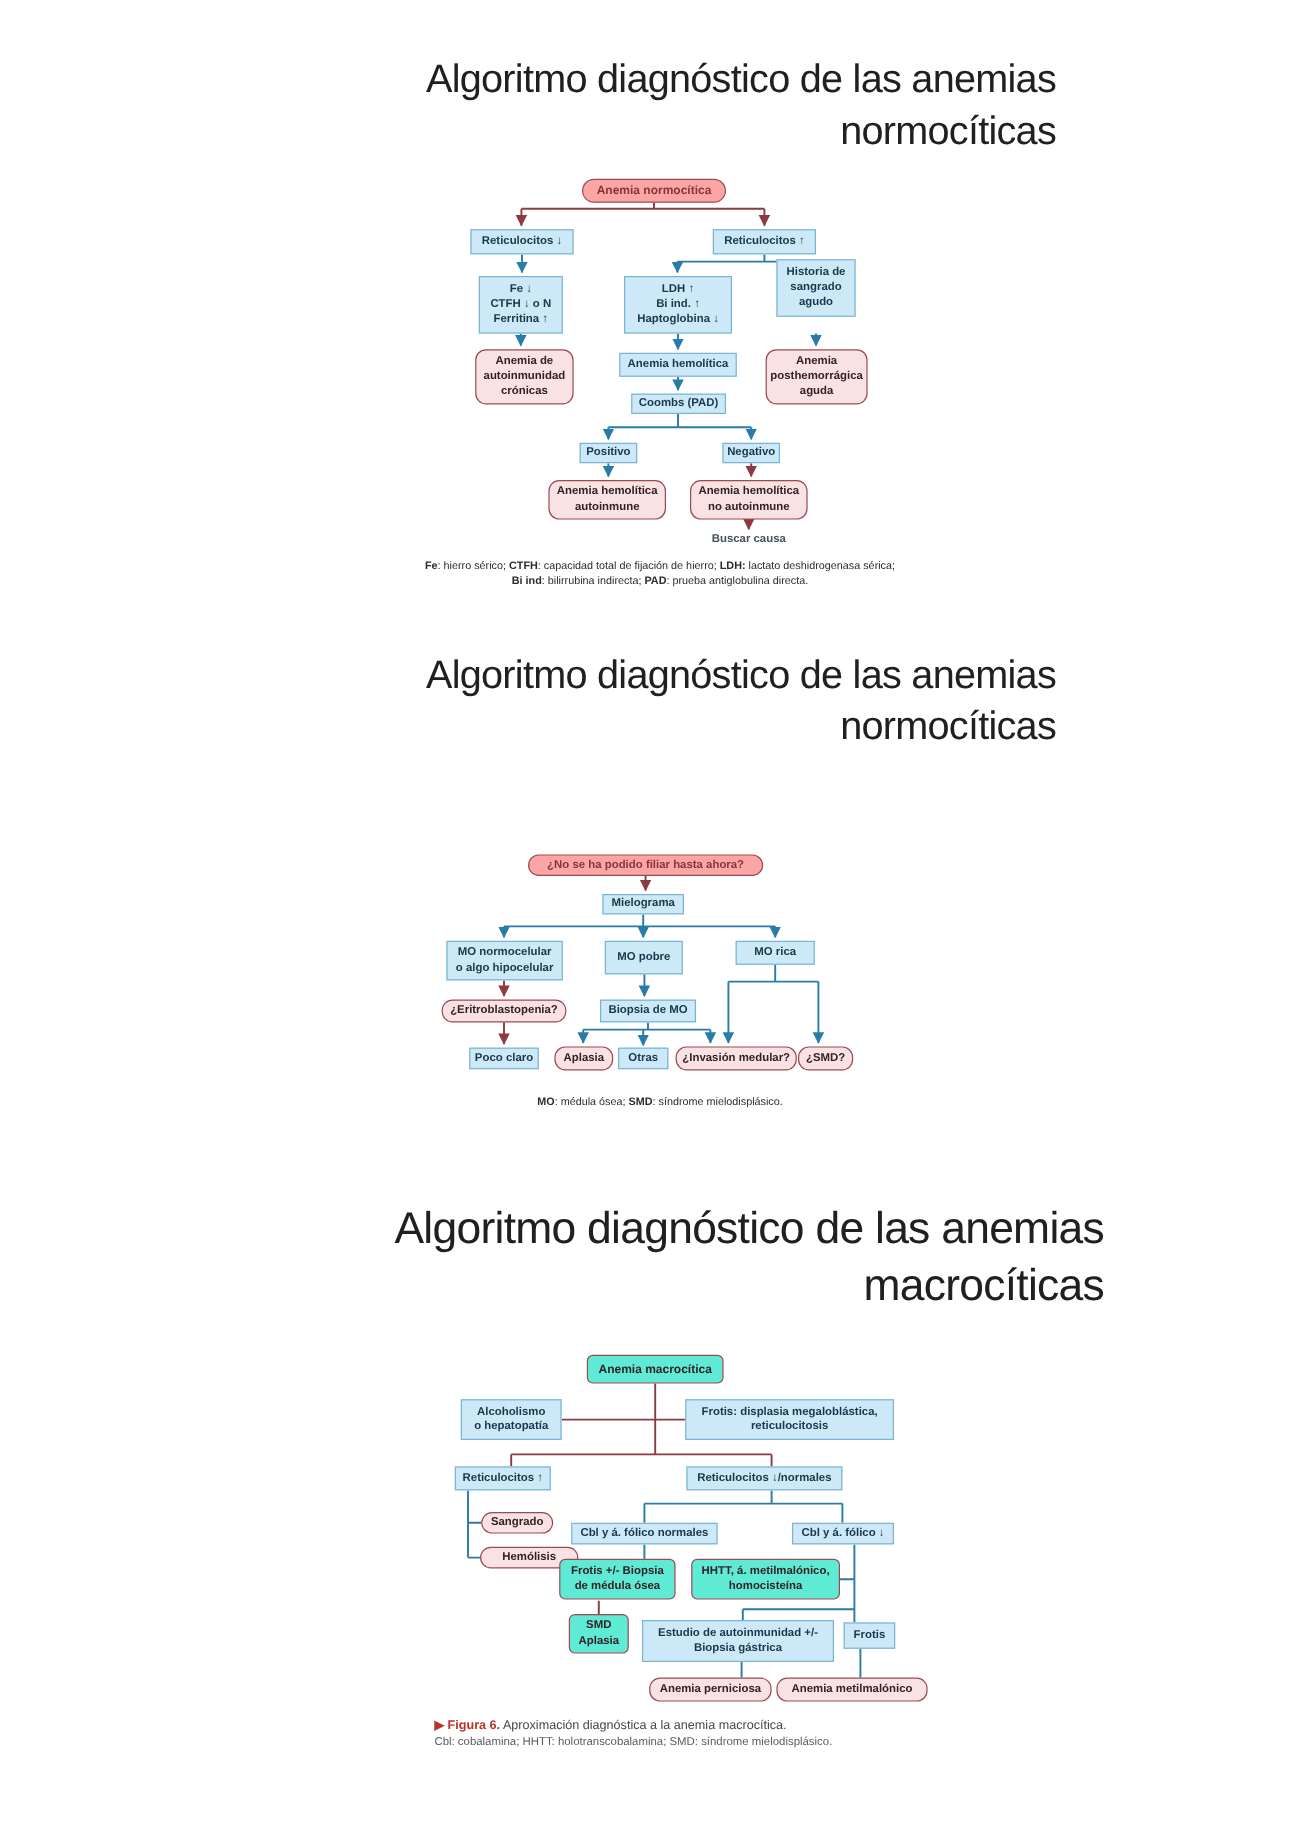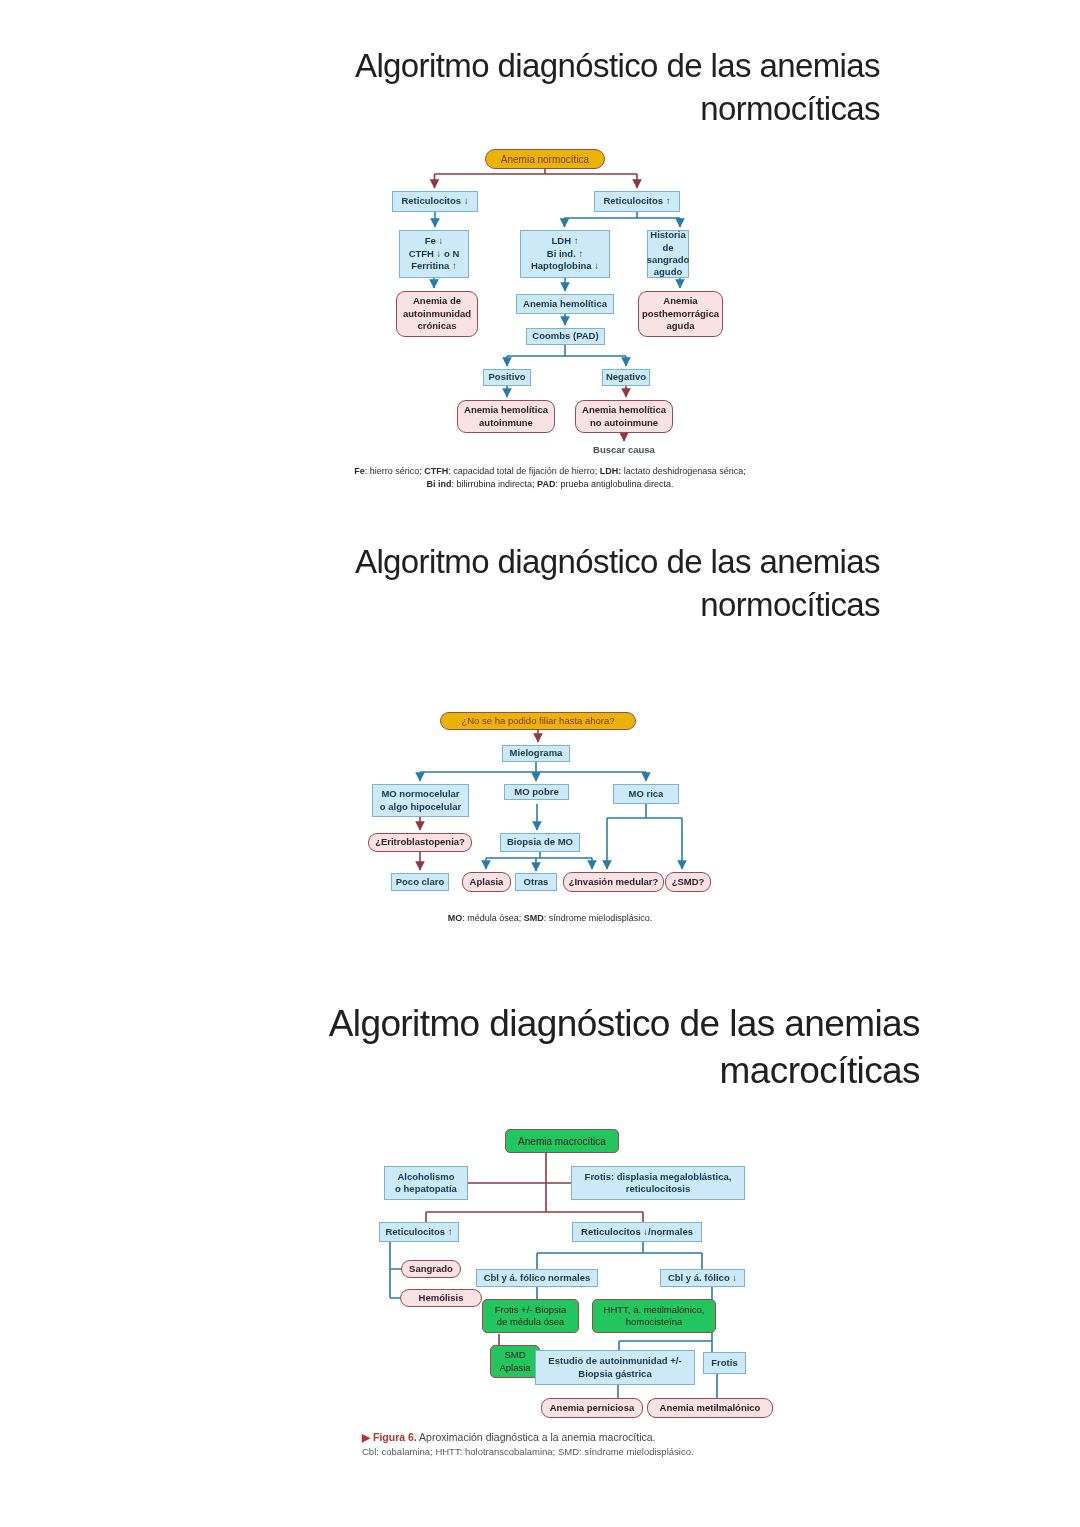--- a/index.html
+++ b/index.html
@@ -18,22 +18,22 @@
   #fig2 { left:330px; top:700px;  width:440px; height:240px; }
   #fig3 { left:360px; top:1120px; width:430px; height:345px; }
   .fig svg { position:absolute; left:0; top:0; }
 
   .node { position:absolute; box-sizing:border-box; display:flex;
           align-items:center; justify-content:center; text-align:center;
           white-space:pre-line; font-size:9.5px; line-height:1.3;
           padding:1px 2px; }
   .blue    { background:#cde8f6; border:1px solid #79b4d6; color:#16394f; font-weight:600; }
   .pinkr   { background:#f9e2e3; border:1.5px solid #9c4a52; border-radius:9px; color:#332126; font-weight:700; }
-  .pinkbox { background:#22c55e; border:1.5px solid #9c4a52; border-radius:5px; color:#332126; font-weight:400;margin-left:16px; }
-  .oval    { background:#eab308; border:1.5px solid #9c4a52; border-radius:999px; color:#8a333d; font-weight:400;text-align:right; }
+  .pinkbox { background:#5eead4; border:1.5px solid #9c4a52; border-radius:5px; color:#332126; font-weight:700; }
+  .oval    { background:#fca5a5; border:1.5px solid #9c4a52; border-radius:999px; color:#8a333d; font-weight:700;text-align:right; }
   .plain   { color:#44525c; font-weight:600; }
   .bold    { font-weight:700; }
 
   .fn  { position:absolute; left:0; width:100%; text-align:center;
          font-size:9px; line-height:1.45; color:#2b2b2b; }
   .fn .b { font-weight:700;margin-top:24px; }
   .cap { position:absolute; font-size:10.5px; color:#474747; }
   .cap .figlabel { color:#b5342e; font-weight:700; }
   .cap2 { font-size:9.5px; color:#5a5a5a; }
 </style>
@@ -80,21 +80,21 @@
     </svg>
     <div class="node oval" style="left:155px;top:9px;width:120px;height:20px;font-size:10px">Anemia normocítica</div>
     <div class="node blue" style="left:62px;top:51px;width:86px;height:21px">Reticulocitos ↓</div>
     <div class="node blue" style="left:264px;top:51px;width:86px;height:21px">Reticulocitos ↑</div>
     <div class="node blue" style="left:69px;top:90px;width:70px;height:48px">Fe ↓
 CTFH ↓ o N
 Ferritina ↑</div>
     <div class="node blue" style="left:190px;top:90px;width:90px;height:48px">LDH ↑
 Bi ind. ↑
 Haptoglobina ↓</div>
-    <div class="node blue" style="left:317px;top:90px;width:42px;height:48px">Historia de
+    <div class="node blue" style="left:317px;top:76px;width:66px;height:48px">Historia de
 sangrado
 agudo</div>
     <div class="node pinkr" style="left:66px;top:151px;width:82px;height:46px">Anemia de
 autoinmunidad
 crónicas</div>
     <div class="node blue bold" style="left:186px;top:154px;width:98px;height:20px">Anemia hemolítica</div>
     <div class="node pinkr" style="left:308px;top:151px;width:85px;height:46px">Anemia
 posthemorrágica
 aguda</div>
     <div class="node blue" style="left:196px;top:188px;width:79px;height:17px">Coombs (PAD)</div>
@@ -136,21 +136,21 @@
         <line x1="262" y1="158" x2="262" y2="169" marker-end="url(#tea2)"></line>
         <path d="M316,104V118 M277,118H352"></path>
         <line x1="277" y1="118" x2="277" y2="169" marker-end="url(#tea2)"></line>
         <line x1="352" y1="118" x2="352" y2="169" marker-end="url(#tea2)"></line>
       </g>
     </svg>
     <div class="node oval" style="left:110px;top:12px;width:196px;height:18px">¿No se ha podido filiar hasta ahora?</div>
     <div class="node blue" style="left:172px;top:45px;width:68px;height:17px">Mielograma</div>
     <div class="node blue" style="left:42px;top:84px;width:97px;height:33px">MO normocelular
 o algo hipocelular</div>
-    <div class="node blue" style="left:174px;top:84px;width:65px;height:16px">MO pobre</div>
+    <div class="node blue" style="left:174px;top:84px;width:65px;height:28px">MO pobre</div>
     <div class="node blue" style="left:283px;top:84px;width:66px;height:20px">MO rica</div>
     <div class="node pinkr" style="left:38px;top:133px;width:104px;height:19px">¿Eritroblastopenia?</div>
     <div class="node blue" style="left:170px;top:133px;width:80px;height:19px">Biopsia de MO</div>
     <div class="node blue" style="left:61px;top:173px;width:58px;height:18px">Poco claro</div>
     <div class="node pinkr" style="left:132px;top:172px;width:49px;height:20px">Aplasia</div>
     <div class="node blue" style="left:185px;top:173px;width:42px;height:18px">Otras</div>
     <div class="node pinkr" style="left:233px;top:172px;width:101px;height:20px">¿Invasión medular?</div>
     <div class="node pinkr" style="left:335px;top:172px;width:46px;height:20px">¿SMD?</div>
     <div class="fn" style="top:212px"><span class="b">MO</span><span>: médula ósea; </span><span class="b">SMD</span><span>: síndrome mielodisplásico.</span></div>
   </div>

